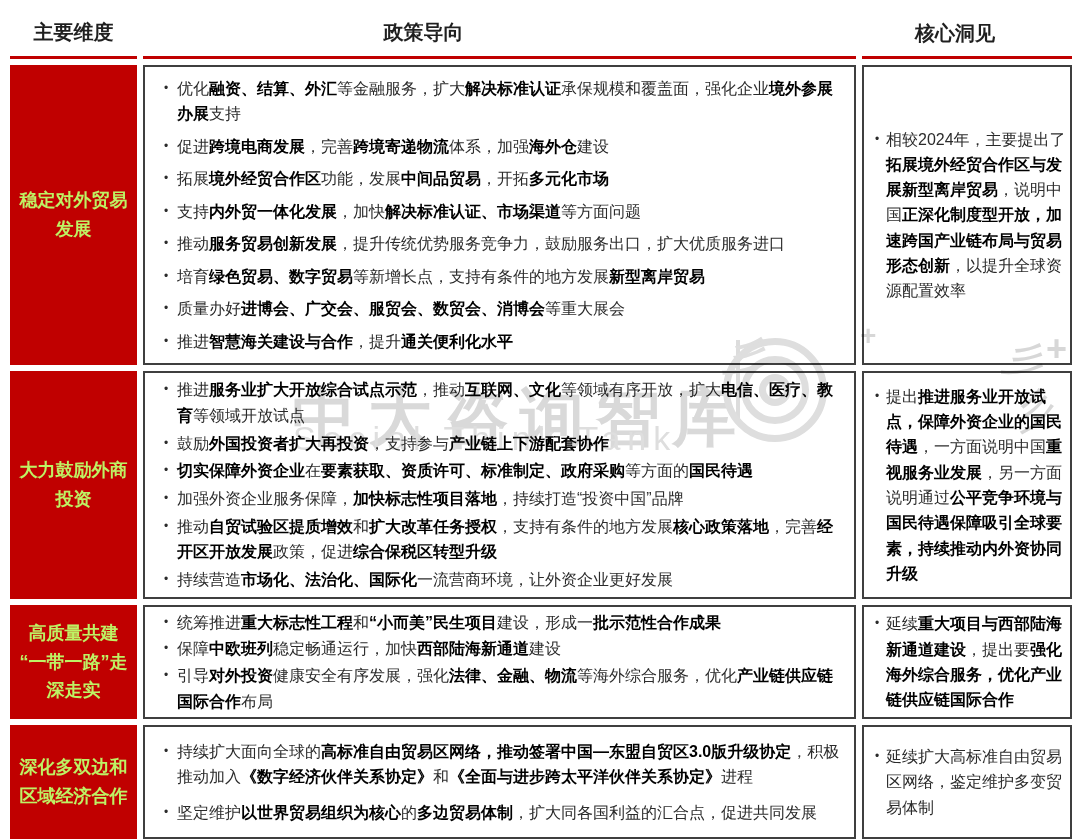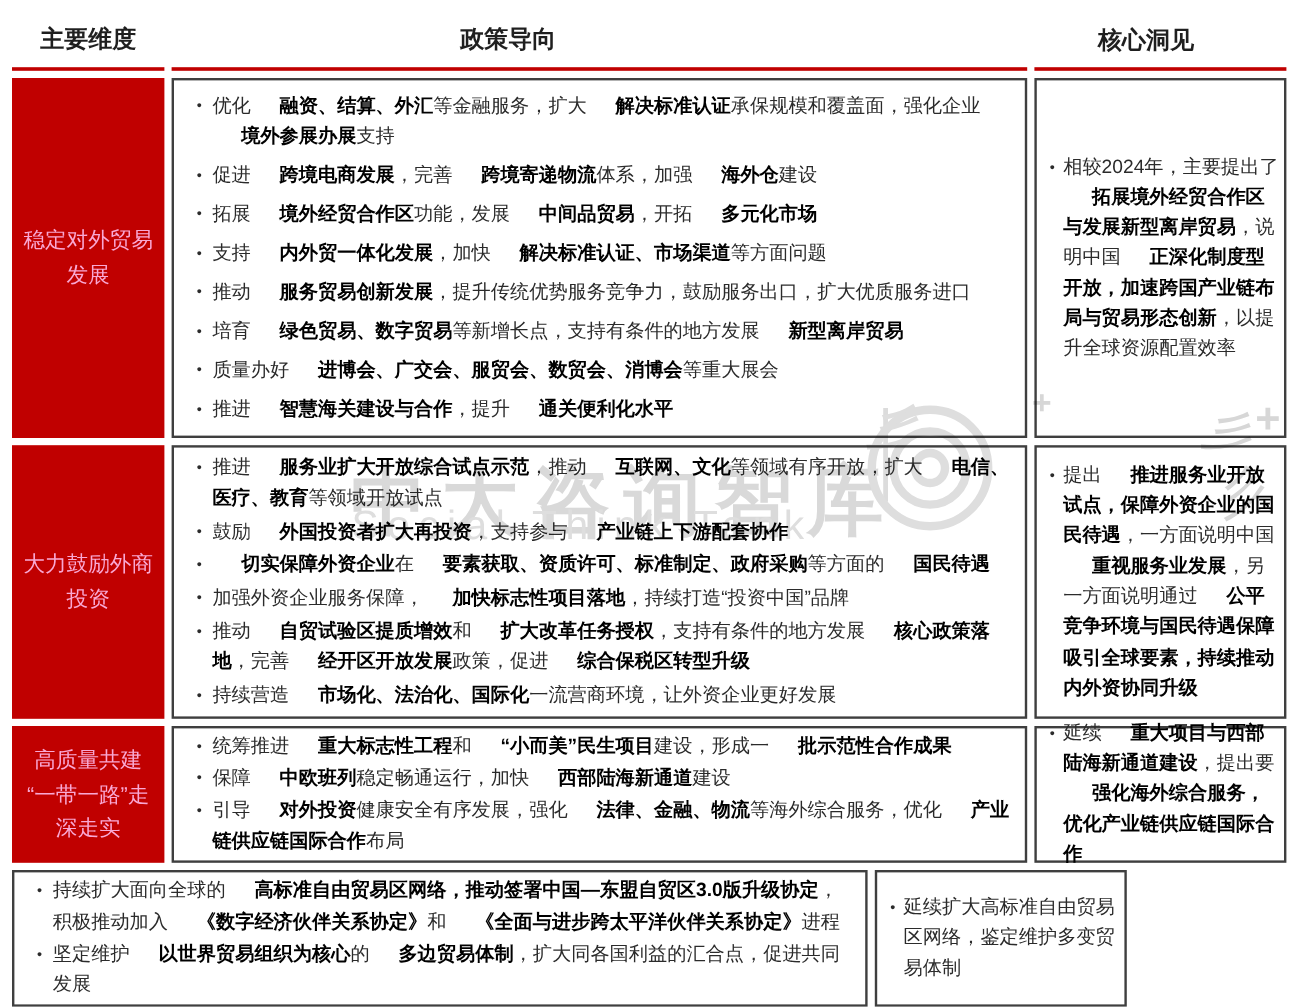--- a/index.html
+++ b/index.html
@@ -18,30 +18,30 @@
   .hdr-ins span{transform:translateX(-12px);display:inline-block;}
   .rule{position:absolute;top:56px;height:3px;background:#c00000;}
   .rule-1{left:10px;width:127px;}
   .rule-2{left:143px;width:713px;}
   .rule-3{left:862px;width:210px;}
   
   .tbody{position:absolute;left:10px;top:65px;display:flex;flex-direction:column;gap:6px;}
   .trow{display:flex;gap:6px;}
   .r0{height:300px;} .r1{height:228px;} .r2{height:114px;} .r3{height:114px;}
   .dim-cell{width:127px;background:#c00000;display:flex;align-items:center;justify-content:center;box-sizing:border-box;}
-  .dim-label{color:#f9a8d4;font-weight:400;font-size:18px;line-height:1.6;text-align:center;white-space:pre-line;}
+  .dim-label{color:#bef264;font-weight:700;font-size:18px;line-height:1.6;text-align:center;white-space:pre-line;}
   .pol-cell{width:713px;box-sizing:border-box;border:2px solid #3f3f3f;background:#fff;}
   .ins-cell{width:210px;box-sizing:border-box;border:2px solid #3f3f3f;background:#fff;
             display:flex;align-items:center;}
   .policy-list{height:100%;box-sizing:border-box;display:flex;flex-direction:column;
                justify-content:space-evenly;padding:2px 8px 2px 10px;}
   .bullet{display:flex;align-items:flex-start;font-size:16px;line-height:1.6;color:#2b2b2b;}
   .marker{flex:none;width:22px;text-align:center;font-size:12px;padding-top:3px;color:#2b2b2b;}
   .rich{flex:1;}
-  .rich .b{font-weight:700;color:#000;margin-left:24px;}
+  .rich .b{font-weight:700;color:#000;}
   .insight-bullet{padding:4px 4px 4px 4px;font-size:16px;line-height:1.58;}
   .insight-bullet .marker{width:18px;}
   
   .wm{position:absolute;inset:0;pointer-events:none;z-index:10;mix-blend-mode:multiply;}
   .wm *{position:absolute;color:#d7d7d7;}
   .wm-mp{left:138px;top:322px;font-size:118px;font-weight:800;letter-spacing:-8px;color:#dcdcdc;}
   .wm-cn{left:292px;top:330px;font-size:64px;font-weight:700;letter-spacing:12px;color:#d9d9d9;white-space:nowrap;margin-top:44px;}
   .wm-en{left:293px;top:419px;font-size:34px;letter-spacing:7px;color:#dedede;white-space:nowrap;}
   .wm-bar{left:736px;top:340px;width:4px;height:78px;background:#dcdcdc;}
   .wm-swirl{left:723px;top:338px;width:104px;height:104px;}
@@ -186,20 +186,24 @@
     </div>
     <div class="ins-cell">
       <div class="bullet insight-bullet">
         <span class="marker">•</span>
         <span class="rich"><span>延续</span><span class="b">重大项目与西部陆海新通道建设</span><span>，提出要</span><span class="b">强化海外综合服务，优化产业链供应链国际合作</span></span>
       </div>
     </div>
   </div>
 
   <div class="trow r3">
+    <div class="dim-cell">
+      <div class="dim-label">深化多双边和
+区域经济合作</div>
+    </div>
     <div class="pol-cell">
       <div class="policy-list">
           <div class="bullet">
             <span class="marker">•</span>
             <span class="rich"><span>持续扩大面向全球的</span><span class="b">高标准自由贸易区网络，推动签署中国—东盟自贸区3.0版升级协定</span><span>，积极推动加入</span><span class="b">《数字经济伙伴关系协定》</span><span>和</span><span class="b">《全面与进步跨太平洋伙伴关系协定》</span><span>进程</span></span>
           </div>
           <div class="bullet">
             <span class="marker">•</span>
             <span class="rich"><span>坚定维护</span><span class="b">以世界贸易组织为核心</span><span>的</span><span class="b">多边贸易体制</span><span>，扩大同各国利益的汇合点，促进共同发展</span></span>
           </div>

